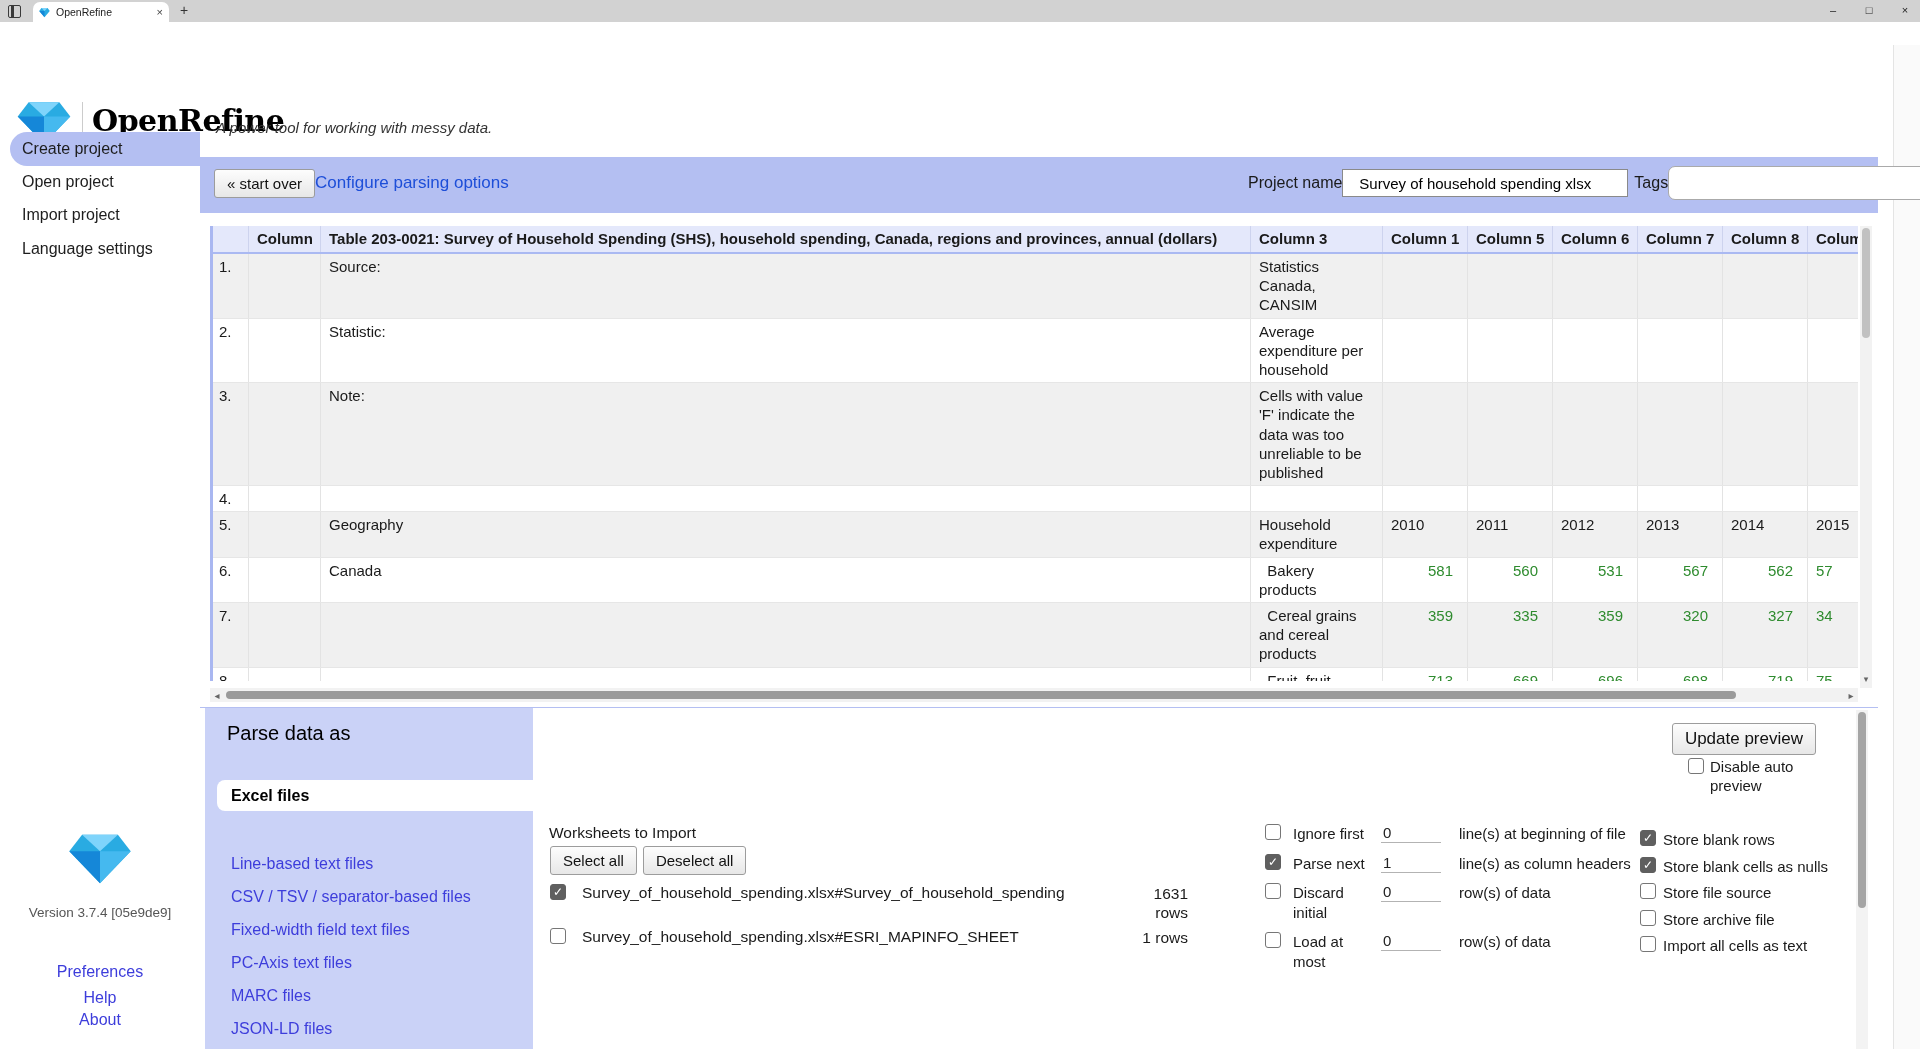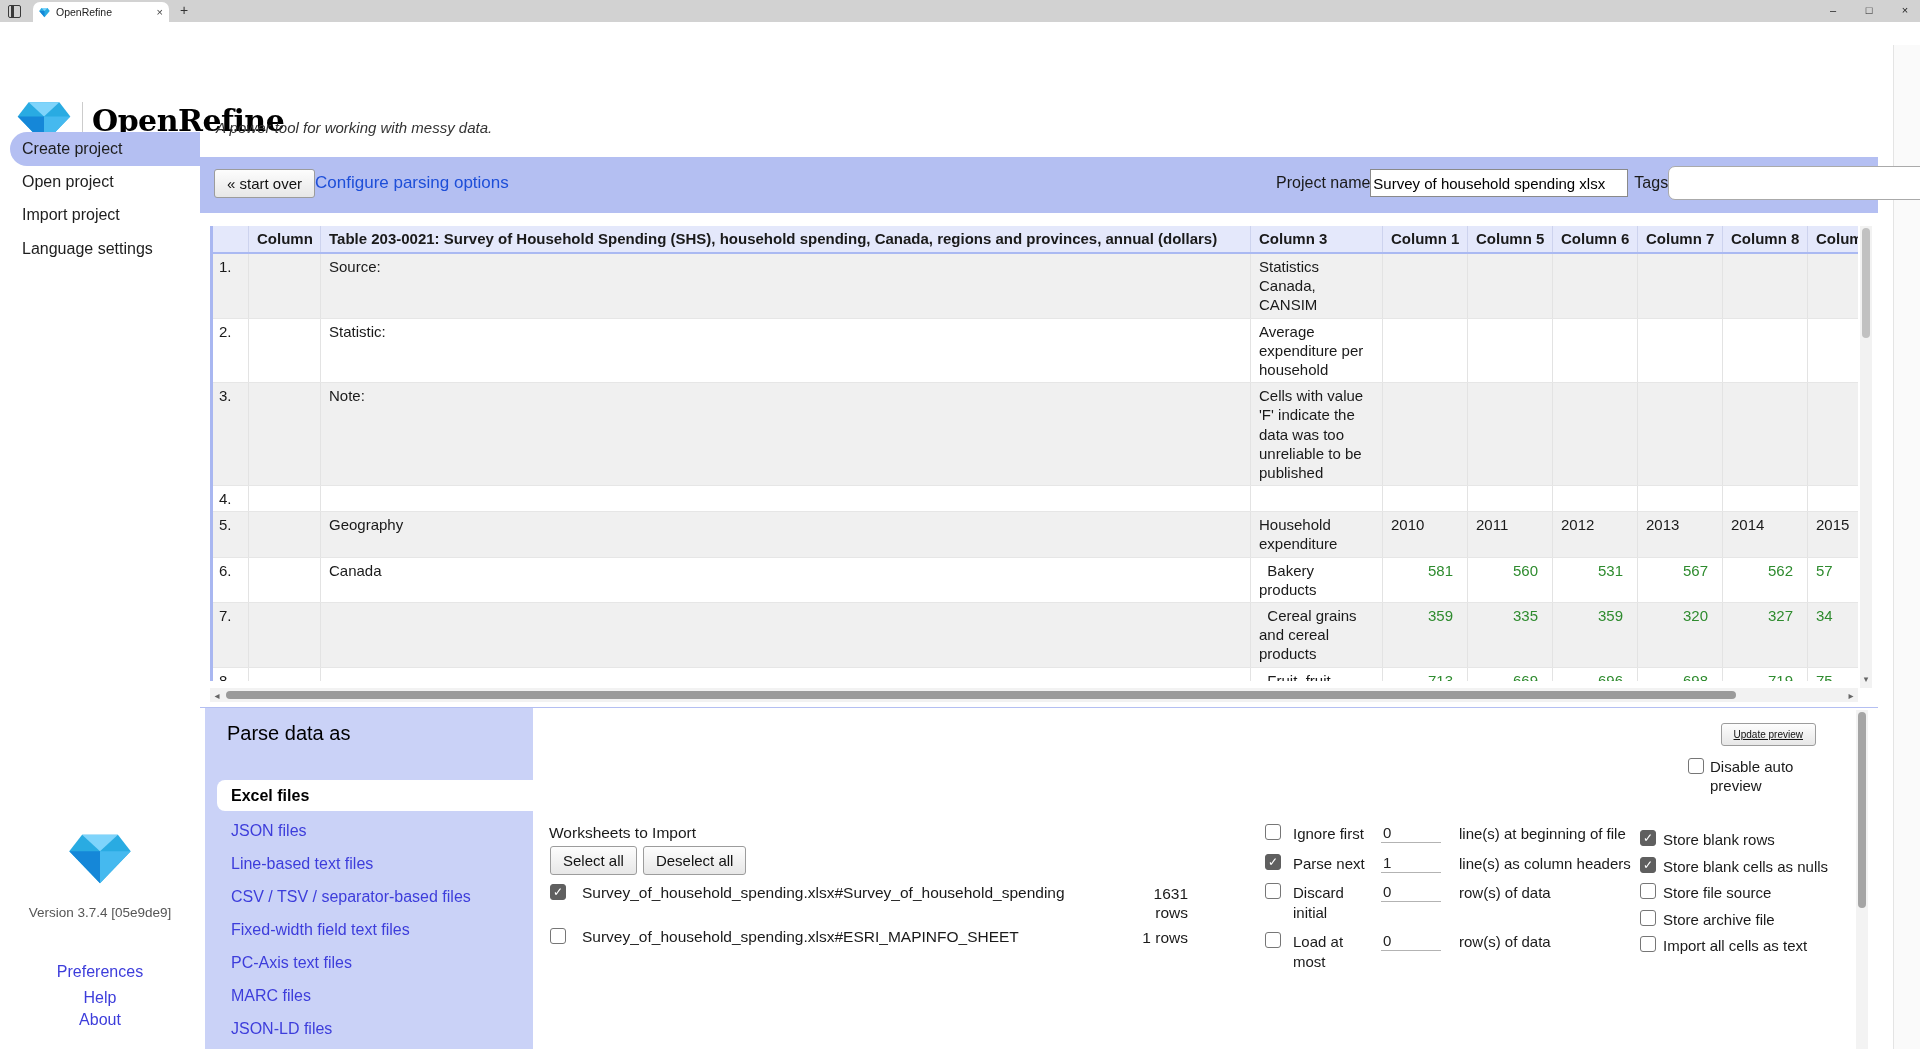--- a/index.html
+++ b/index.html
@@ -50,21 +50,21 @@
   .foot-link{left:0px;width:200px;text-align:center;font-size:16px;color:#3d3ddb;}
 
   .content{left:200px;top:112px;width:1678px;height:937px;background:#b4bff2;}
 
   
   .topbar{left:0;top:0;width:1908px;height:52px;display:flex;align-items:center;padding:0 14px;box-sizing:border-box;}
   .btn{background:linear-gradient(#fdfdfd,#e7e7e7);border:1px solid #9c9c9c;border-radius:3px;
        font-size:15px;color:#111;padding:5px 12px;white-space:nowrap;}
   .tb-title{font-size:17px;color:#1d4ed8;}
   .pn-label{font-size:16px;margin-left:auto;}
-  .pn-input{width:252px;height:24px;border:1px solid #8a8a8a;font-size:15px;padding:1px 2px;font-family:"Liberation Sans",sans-serif;}
+  .pn-input{width:252px;height:24px;border:1px solid #8a8a8a;font-size:15px;padding:1px 16px;font-family:"Liberation Sans",sans-serif;}
   .tags-label{font-size:16px;margin-left:6px;}
   .tags-input{width:250px;height:30px;border:1px solid #aaa;border-radius:7px;font-size:15px;padding:1px 8px;font-family:"Liberation Sans",sans-serif;}
   .create-btn{font-size:16px;padding:7px 16px;margin-left:10px;}
 
   
   .preview{left:0;top:56px;width:1678px;height:494px;background:#fff;}
   .tblwrap{left:10px;top:13px;width:1648px;height:455px;overflow:hidden;border-left:3px solid #a9b7f1;box-sizing:border-box;}
   .tbl{width:1680px;font-size:15px;}
   .tr{display:flex;border-bottom:1px solid #e6e6e6;}
   .tr.gray{background:#f0f0f0;}
@@ -90,21 +90,21 @@
 
   
   .lower{left:0;top:551px;width:1678px;height:386px;background:#fff;}
   .parse-panel{left:5px;top:0;width:328px;height:386px;background:#cad2f7;}
   .parse-title{left:22px;top:14px;font-size:20px;color:#000000;}
   .fmt{left:0;width:328px;height:33px;line-height:33px;padding-left:26px;box-sizing:border-box;
        font-size:16px;color:#3d3ddb;white-space:nowrap;}
   .fmt-sel{left:12px;width:316px;height:31px;line-height:31px;background:#fff;border-radius:8px 0 0 8px;
            padding-left:14px;box-sizing:border-box;font-size:16px;font-weight:bold;color:#000;}
 
-  .upd-btn{right:62px;top:15px;font-size:10px;text-decoration:underline;}
+  .upd-btn{right:62px;top:15px;font-size:17px;}
   .dis-auto{left:1488px;top:50px;width:125px;display:flex;gap:6px;font-size:15px;line-height:1.25;}
 
   .ws-label{left:349px;top:116px;font-size:15.5px;}
   .ws-btns{left:350px;top:138px;display:flex;gap:6px;}
   .ws-item{left:350px;display:grid;grid-template-columns:24px 540px 58px;gap:8px;font-size:15.5px;align-items:start;}
   .ws-rows{text-align:right;line-height:1.25;}
 
   .cb{width:16px;height:16px;border:1px solid #767676;border-radius:3px;background:#fff;flex:none;
       display:inline-flex;align-items:center;justify-content:center;box-sizing:border-box;}
   .cb.on{background:#5f5f5f;border-color:#5f5f5f;}
@@ -351,21 +351,20 @@
           <div class="abs vs-thumb"></div>
           <div class="abs vs-arrow" style="top:448px;">▾</div>
         </div>
       </div>
 
       <div class="abs lower">
 
         <div class="abs parse-panel">
           <div class="abs parse-title">Parse data as</div>
           <div class="abs fmt-sel" style="top:72px;">Excel files</div>
-          <div class="abs fmt" style="top:106px;">JSON files</div>
           <div class="abs fmt" style="top:139px;">Line-based text files</div>
           <div class="abs fmt" style="top:172px;">CSV / TSV / separator-based files</div>
           <div class="abs fmt" style="top:205px;">Fixed-width field text files</div>
           <div class="abs fmt" style="top:238px;">PC-Axis text files</div>
           <div class="abs fmt" style="top:271px;">MARC files</div>
           <div class="abs fmt" style="top:304px;">JSON-LD files</div>
           <div class="abs fmt" style="top:337px;">RDF/N3 files</div>
 
         </div>
 

